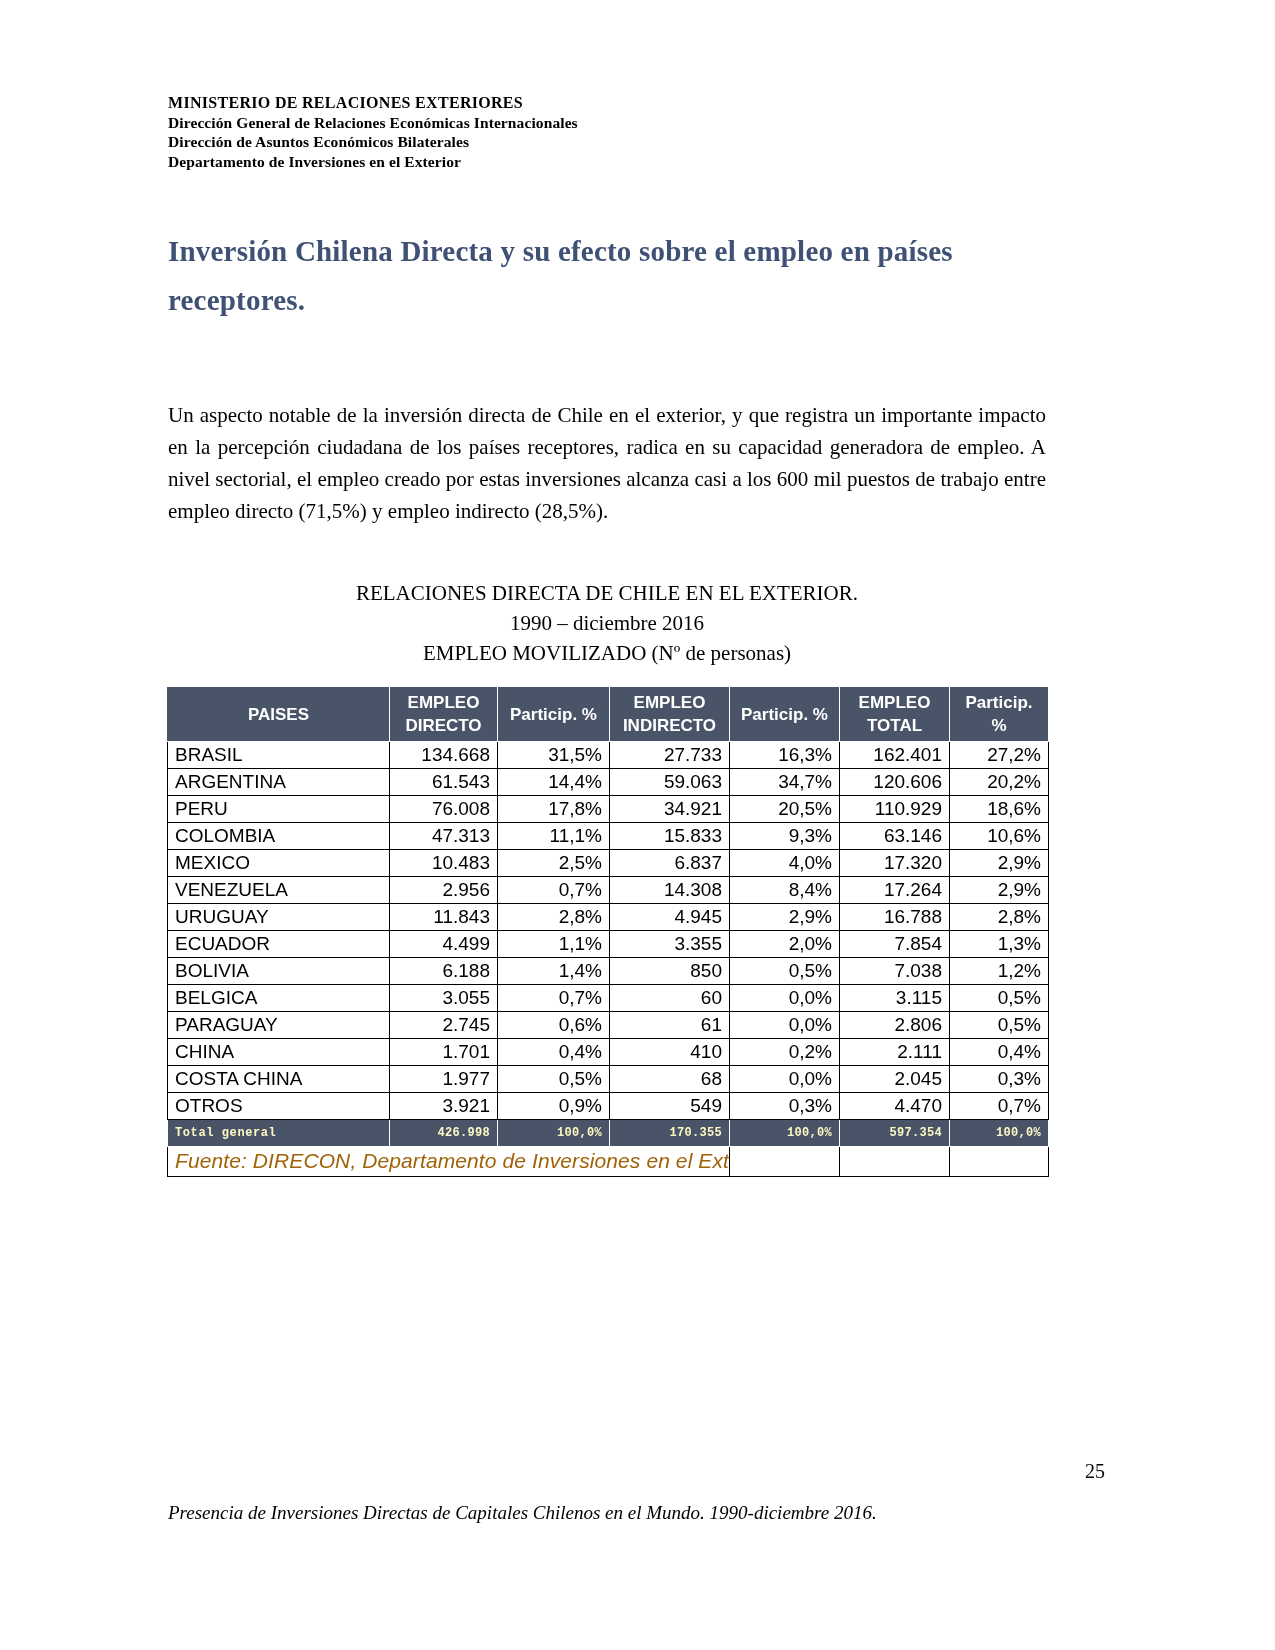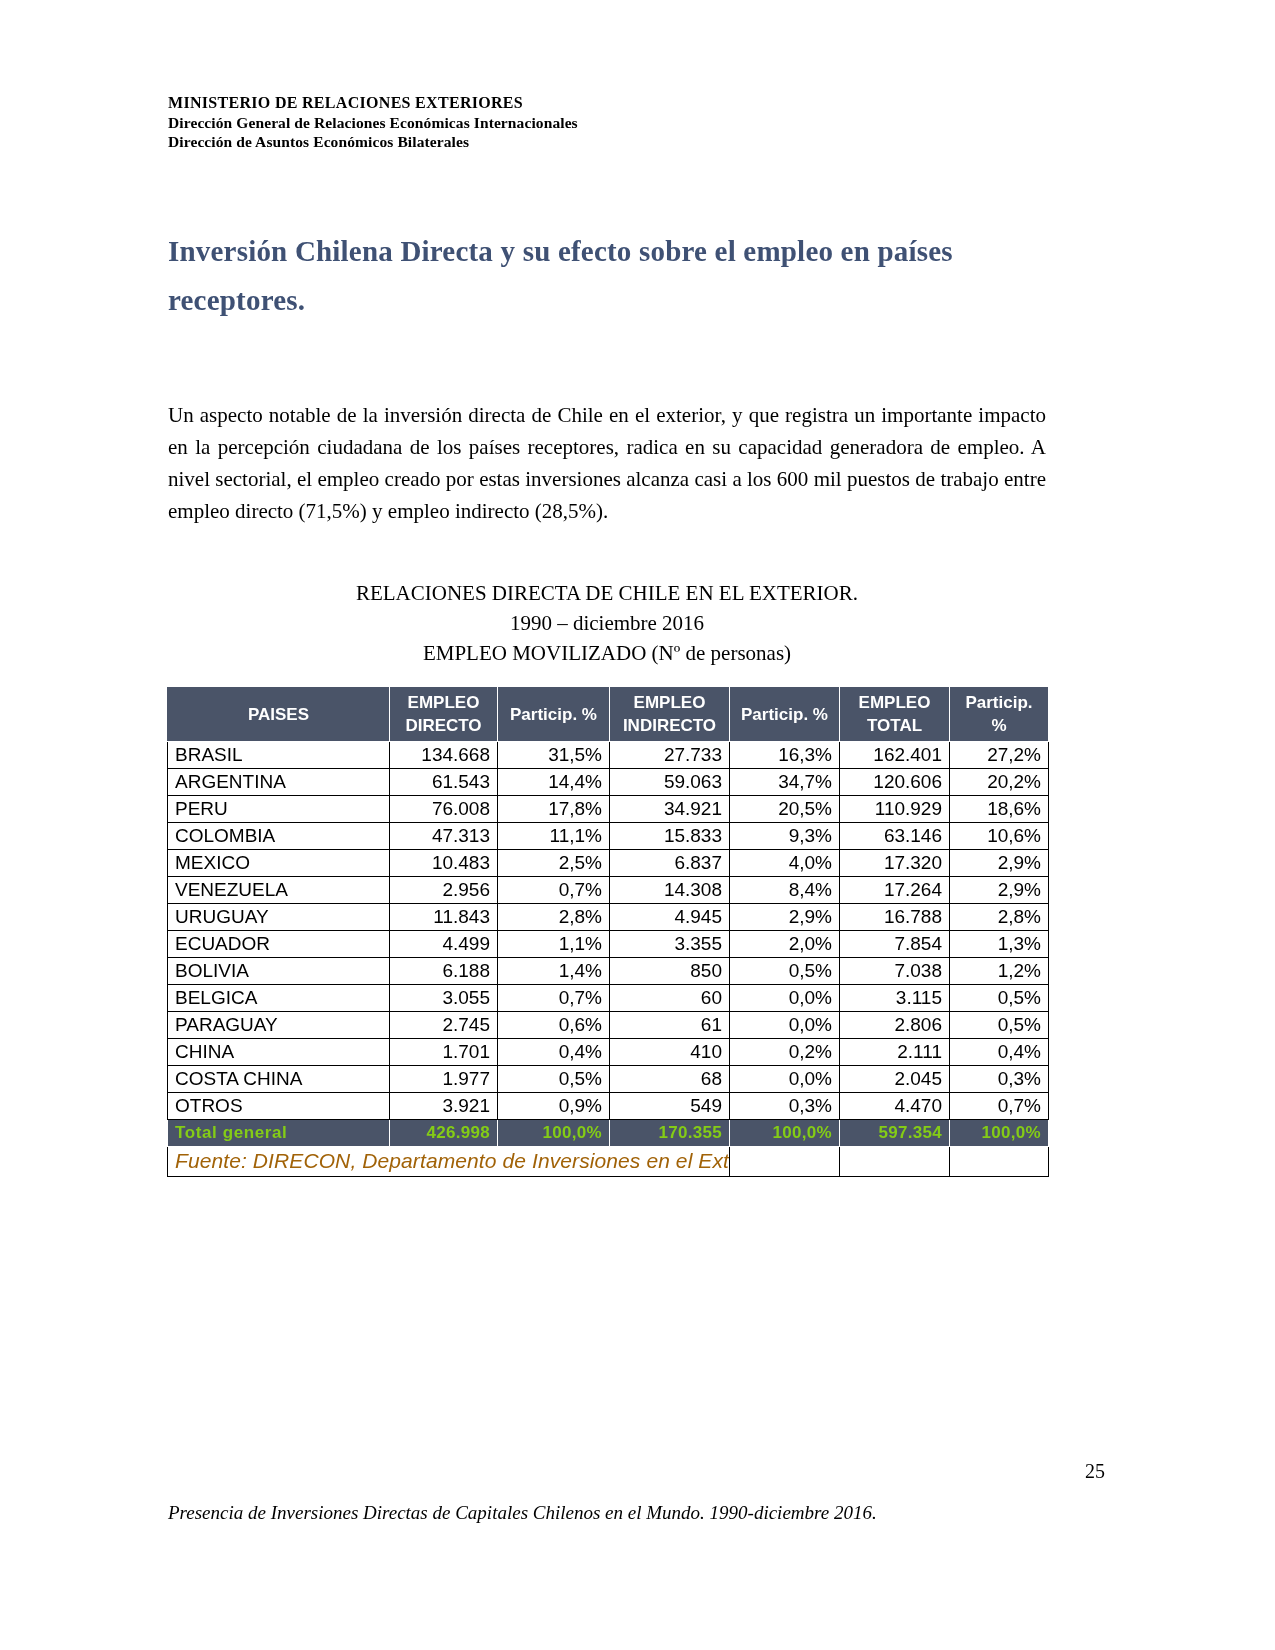--- a/index.html
+++ b/index.html
@@ -121,25 +121,26 @@
     line-height: 22px;
     background: #ffffff;
     white-space: nowrap;
     overflow: hidden;
   }
   table.emp td.name { text-align: left; }
   table.emp td.val  { text-align: right; }
 
   table.emp tr.total td {
     background: #4a5468;
-    color: #84cc16;
+    color: #fef9c3;
     font-weight: bold;
     border: 1px solid #ffffff;
-    font-size: 17px;
+    font-size: 12px;
     letter-spacing: 0.3px;
+    font-family: Liberation Mono, monospace;
   }
   table.emp tr.total td.name { letter-spacing: 0.6px; }
 
   table.emp tr.source td {
     background: #ffffff;
     color: #a16207;
     font-style: italic;
     font-weight: normal;
     font-size: 21px;
     letter-spacing: 0.1px;
@@ -165,20 +166,21 @@
 </style>
 </head>
 <body>
 
 <div class="page">
 
   <div class="letterhead">
     <div class="l1">MINISTERIO DE RELACIONES EXTERIORES</div>
     <div>Dirección General de Relaciones Económicas Internacionales</div>
     <div>Dirección de Asuntos Económicos Bilaterales</div>
+    <div>Departamento de Inversiones en el Exterior</div>
   </div>
 
   <h1 class="doc-title">Inversión Chilena Directa y su efecto sobre el empleo en países receptores.</h1>
 
   <p class="body-par">Un aspecto notable de la inversión directa de Chile en el exterior, y que registra un importante impacto en la percepción ciudadana de los países receptores, radica en su capacidad generadora de empleo. A nivel sectorial, el empleo creado por estas inversiones alcanza casi a los 600 mil puestos de trabajo entre empleo directo (71,5%) y empleo indirecto (28,5%).</p>
 
   <div class="table-caption">
     <div>RELACIONES DIRECTA DE CHILE EN EL EXTERIOR.</div>
     <div>1990 – diciembre 2016</div>
     <div>EMPLEO MOVILIZADO (Nº de personas)</div>

